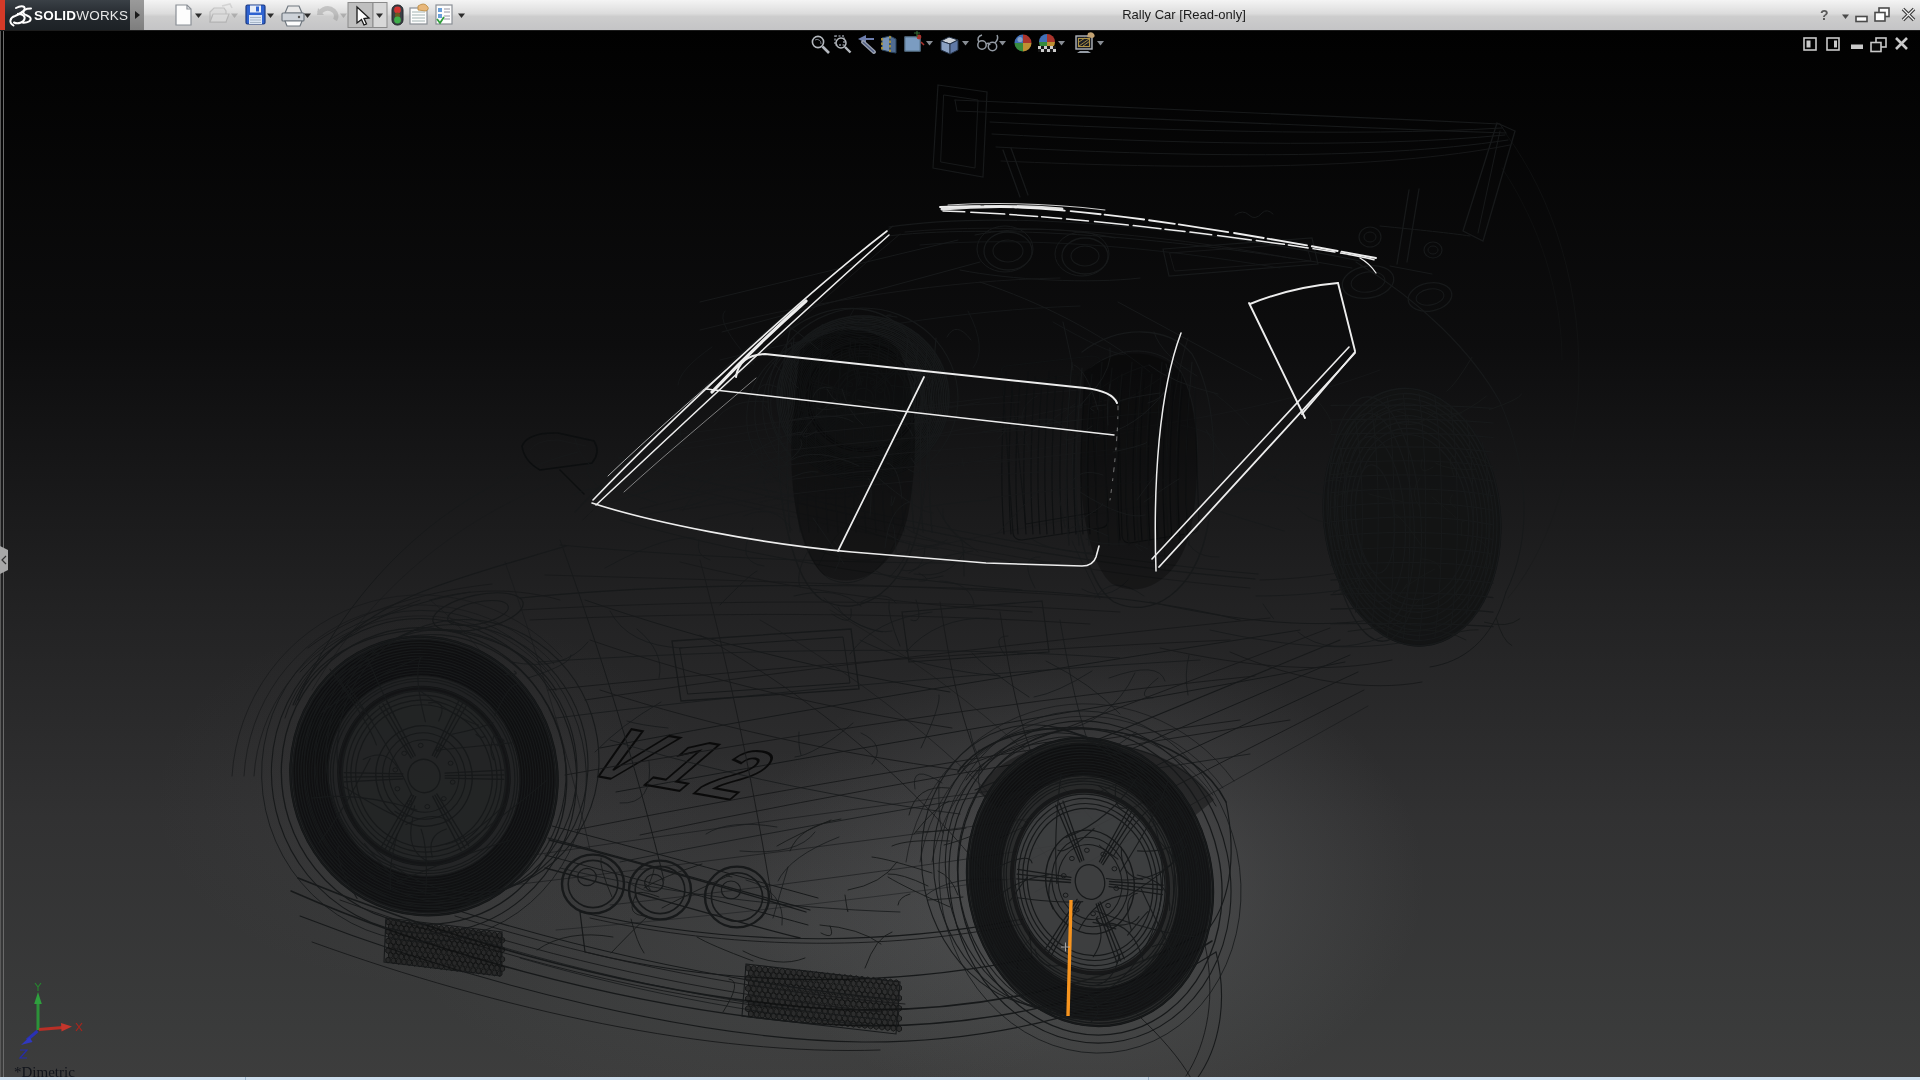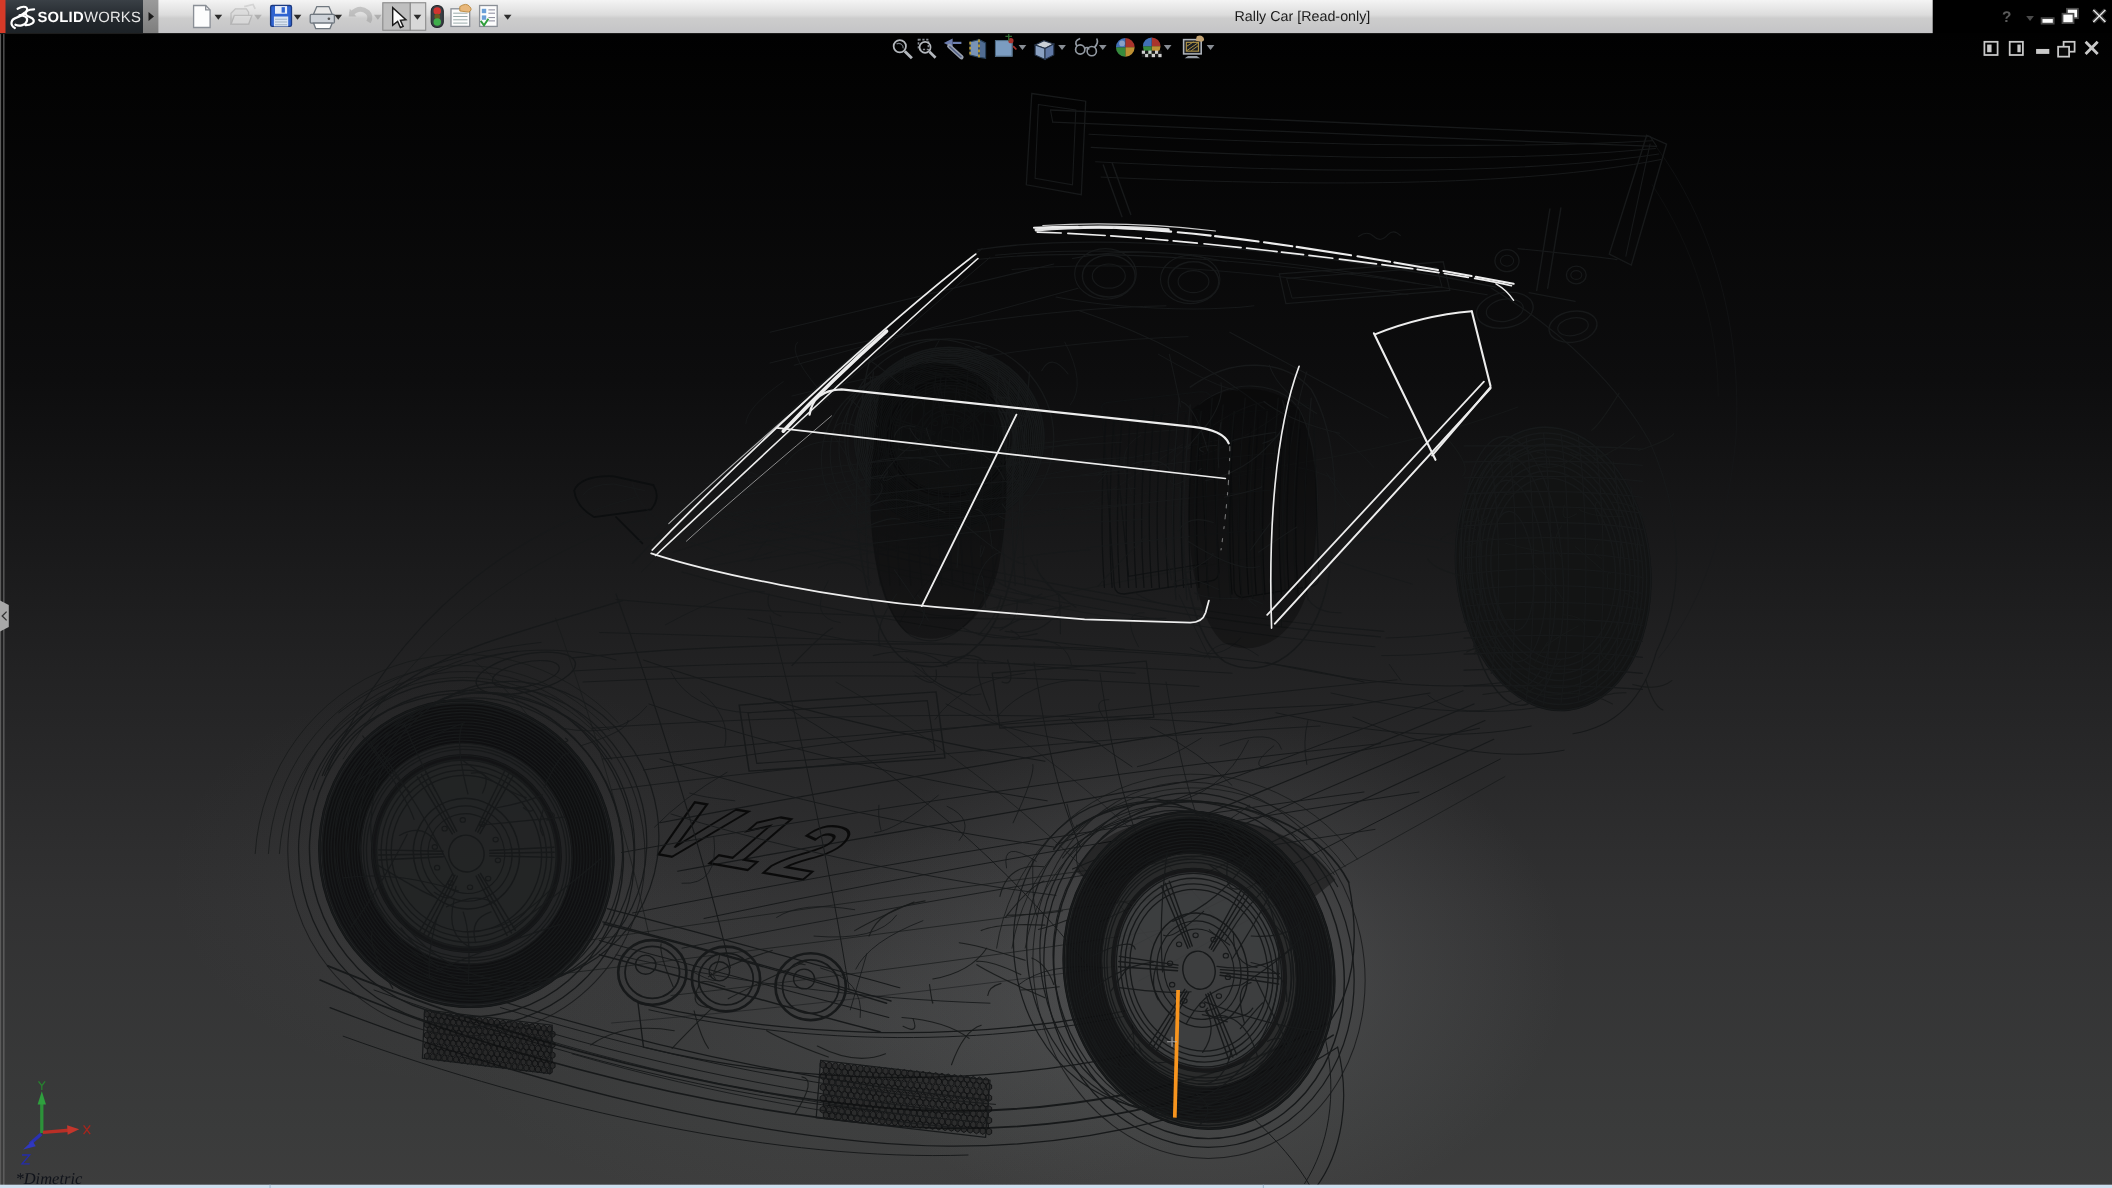--- a/index.html
+++ b/index.html
@@ -1,23 +1,23 @@
 <!DOCTYPE html>
 <html><head><meta charset="utf-8"><style>
 html,body{margin:0;padding:0;width:1920px;height:1080px;overflow:hidden;background:#000;font-family:"Liberation Sans",sans-serif;}
-#titlebar{position:absolute;left:0;top:0;width:1757px;height:30px;background:linear-gradient(#f4f4f4,#dcdcdc 45%,#cdcdcd 55%,#c4c4c6);border-bottom:1px solid #1c1c1c;z-index:10;}
+#titlebar{position:absolute;left:0;top:0;width:1920px;height:30px;background:linear-gradient(#f4f4f4,#dcdcdc 45%,#cdcdcd 55%,#c4c4c6);border-bottom:1px solid #1c1c1c;z-index:10;}
 #logo{position:absolute;left:0;top:0;width:130px;height:30px;background:linear-gradient(#3a4046,#23282d 55%,#1d2226);}
 #redstrip{position:absolute;left:0;top:0;width:5px;height:30px;background:#d63a28;}
 #swtext{position:absolute;left:34px;top:8px;color:#fff;font-size:13.5px;letter-spacing:0.2px;}
 #swtext b{font-weight:bold;} #swtext span{font-weight:normal;color:#e8e8e8;}
 #flytab{position:absolute;left:130px;top:0;width:14px;height:30px;background:linear-gradient(#9a9a9a,#7e7e7e);}
 #title{position:absolute;left:1084px;top:7px;width:200px;text-align:center;color:#1b1b1b;font-size:13px;z-index:11;}
 #viewport{position:absolute;left:0;top:30px;width:1920px;height:1050px;background:linear-gradient(#010101,#0d0d0e 30%,#222223 55%,#313132 75%,#3a3b3b 95%,#3d3d3d);}
 svg{position:absolute;left:0;top:0;}
-#dimetric{position:absolute;left:14px;top:1064px;color:#10131a;font-size:15px;font-family:"Liberation Serif",serif;z-index:5;font-style:italic;}
+#dimetric{position:absolute;left:14px;top:1064px;color:#10131a;font-size:15px;font-family:"Liberation Serif",serif;z-index:5;}
 #statusbar{position:absolute;left:0;top:1077px;width:1920px;height:3px;background:#cfe0ef;z-index:12;}
 </style></head><body>
 <div id="viewport"></div>
 <svg width="1920" height="1080" viewBox="0 0 1920 1080">
   <defs>
     <radialGradient id="glow1" cx="50%" cy="50%" r="50%">
       <stop offset="0%" stop-color="rgba(132,134,136,0.34)"></stop>
       <stop offset="55%" stop-color="rgba(130,132,134,0.14)"></stop>
       <stop offset="100%" stop-color="rgba(130,132,134,0)"></stop>
     </radialGradient>

